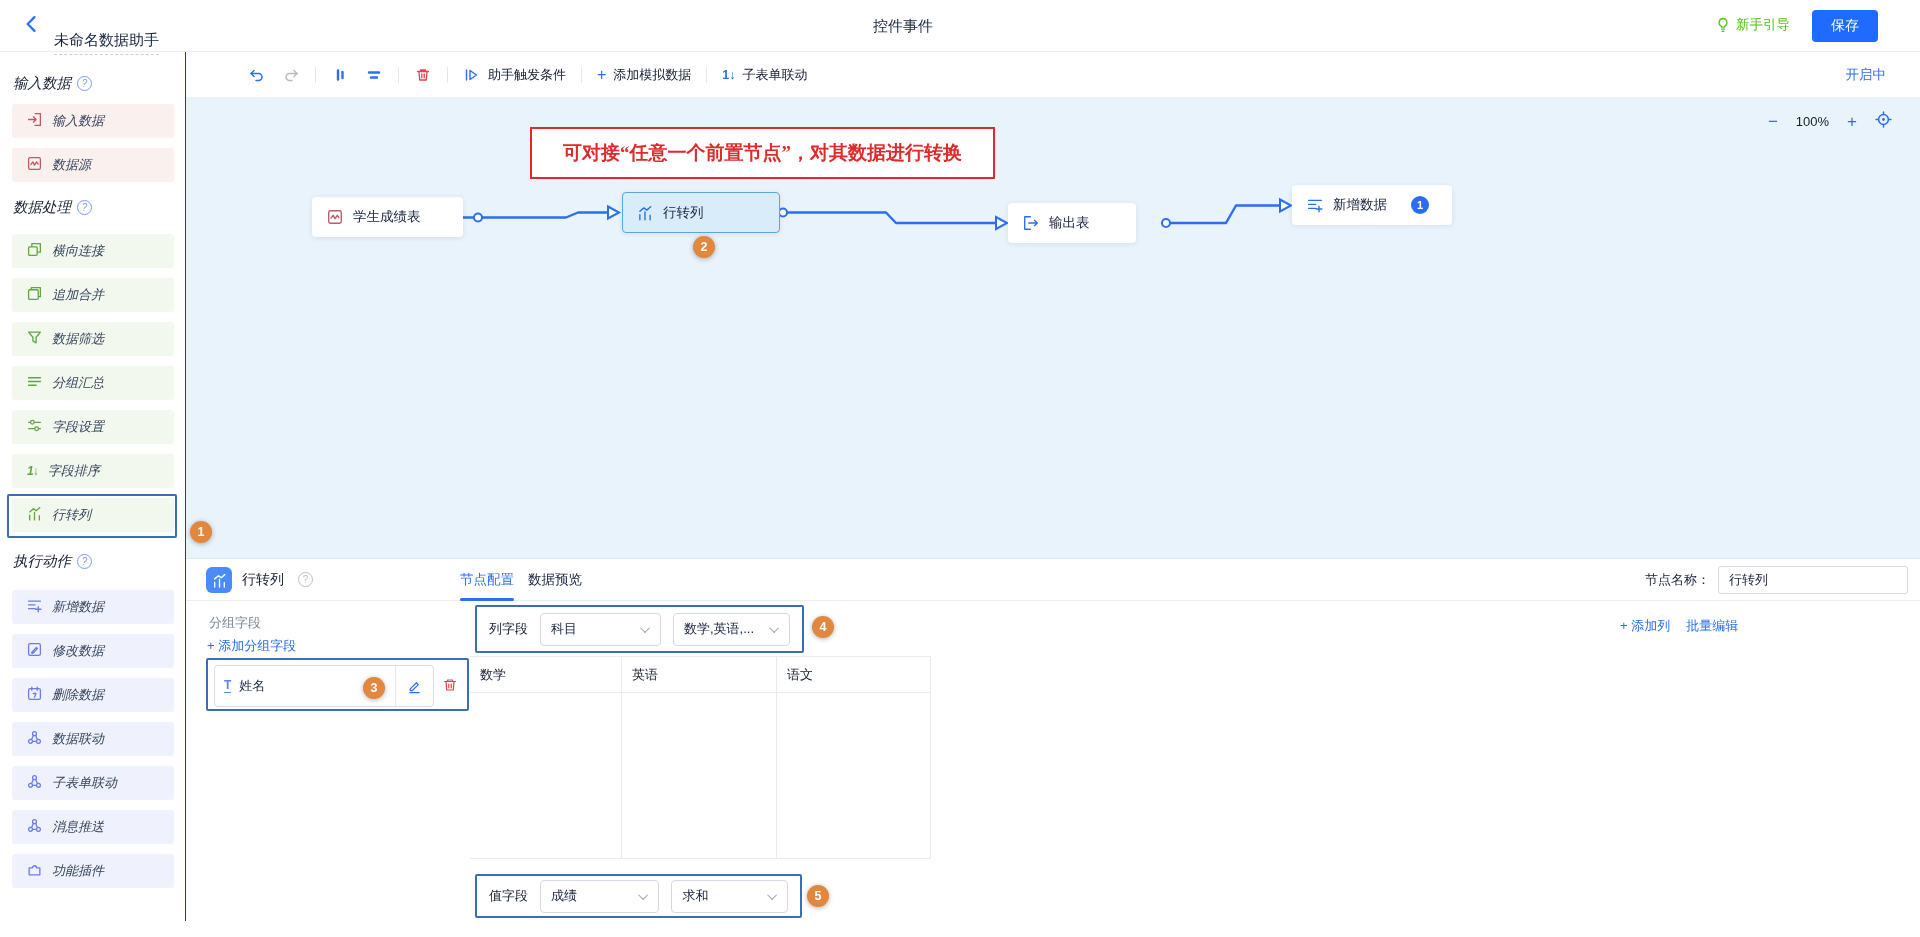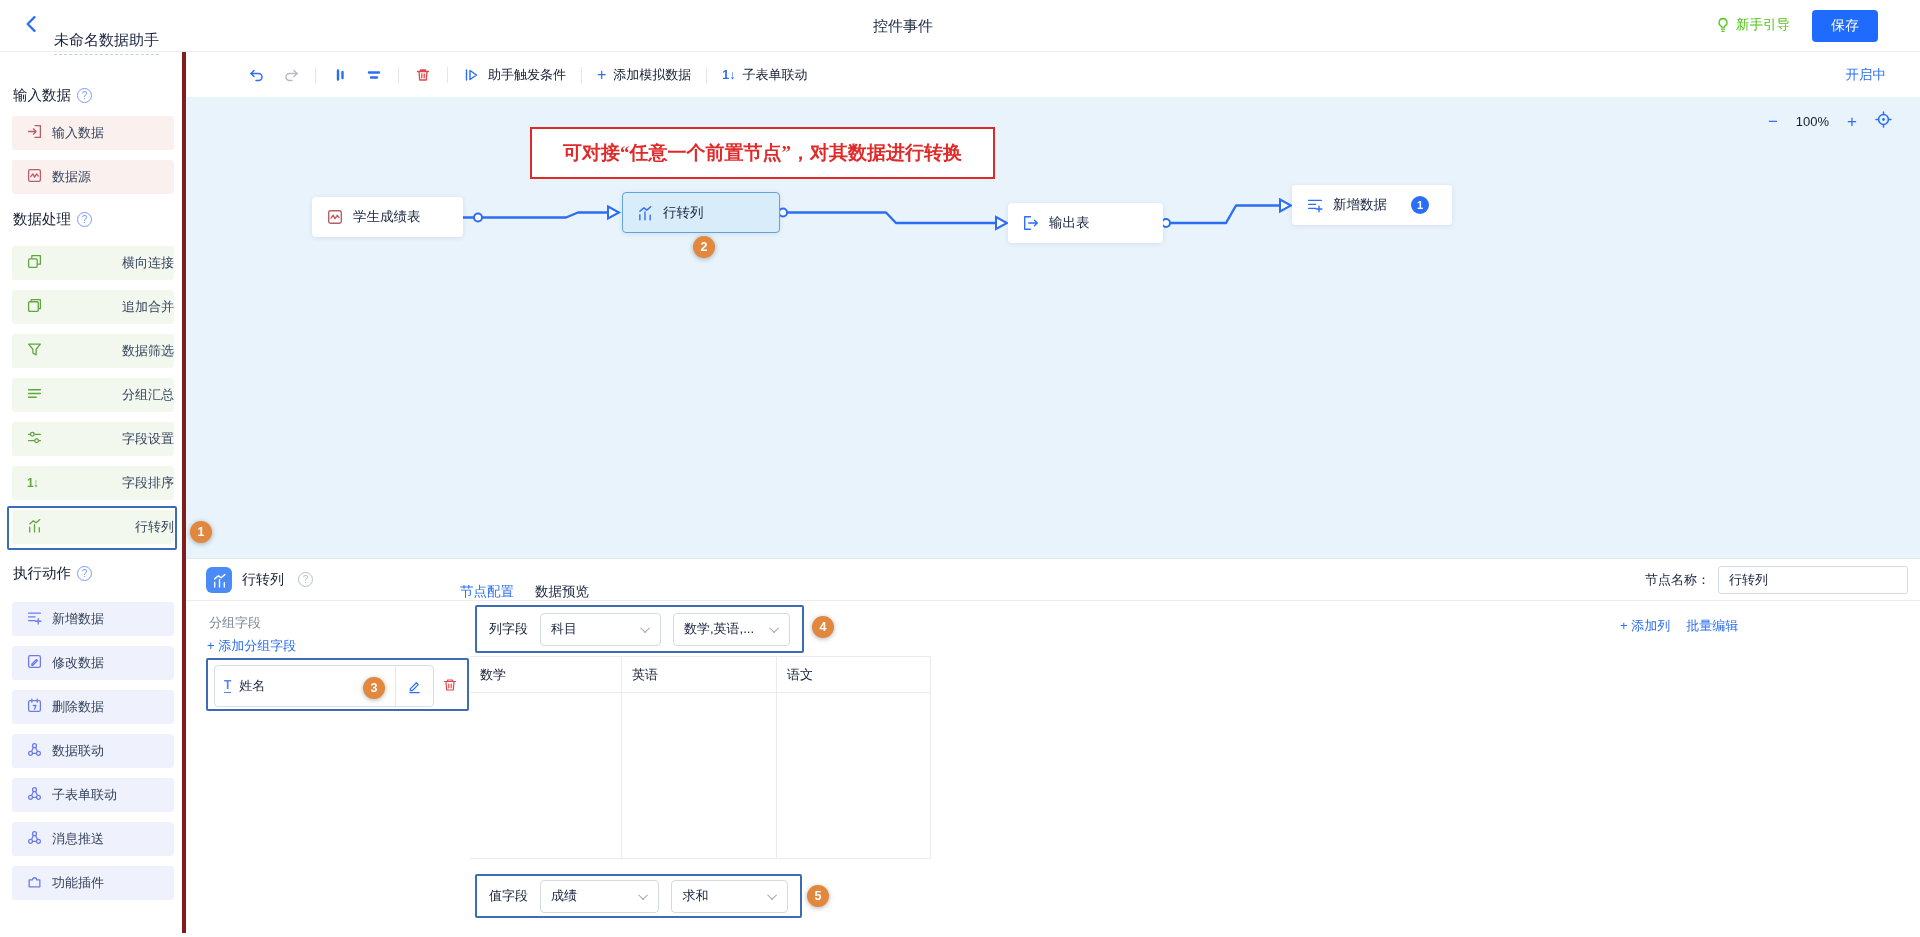--- a/index.html
+++ b/index.html
@@ -10,27 +10,27 @@
   .topbar { position:absolute; left:0; top:0; width:1920px; height:52px; background:#fff; border-bottom:1px solid #ebedf1; z-index:30; }
   .back-btn { position:absolute; left:22px; top:14px; width:24px; height:24px; color:#2b6ef3; cursor:pointer; }
   .back-btn svg { width:20px; height:20px; }
   .app-title { position:absolute; left:54px; top:15px; font-size:15px; color:#17233d; padding-bottom:4px; border-bottom:1px dashed #c8cdd8;margin-top:16px; }
   .page-title { position:absolute; left:903px; top:17px; transform:translateX(-50%); font-size:15px; color:#17233d; }
   .guide { position:absolute; right:130px; top:16px; display:flex; align-items:center; gap:5px; color:#52c41a; font-size:13.5px; cursor:pointer; }
   .guide svg { width:16px; height:16px; }
   .save-btn { position:absolute; right:42px; top:10px; width:66px; height:32px; background:#1f6bff; color:#fff; font-size:14px; border:none; border-radius:4px; display:flex; align-items:center; justify-content:center; cursor:pointer; }
 
   
-  .sidebar { position:absolute; left:0; top:48px; width:186px; height:885px; background:#fff; border-right:4px solid #7f1d1d; z-index:20; }
+  .sidebar { position:absolute; left:0; top:36px; width:186px; height:885px; background:#fff; border-right:1px solid #7f1d1d; z-index:20;font-style:italic; }
   .sec-h { position:absolute; left:13px; display:flex; align-items:center; gap:6px; font-size:14.5px; color:#141e31; font-weight:500; }
   .help-c { width:15px; height:15px; border:1px solid #7d9bf5; color:#7d9bf5; border-radius:50%; font-size:10px; display:inline-flex; align-items:center; justify-content:center; font-weight:400; }
   .s-item { position:absolute; left:12px; width:162px; height:34px; border-radius:3px; display:flex; align-items:center; gap:10px; padding-left:15px; font-size:13px; color:#36435c; cursor:pointer; }
   .s-item svg { width:15px; height:15px; flex:0 0 auto; }
   .it-pink { background:#faf0ee; } .it-pink .ic { color:#b85c66; }
-  .it-green { background:#f3f8ef;justify-content:space-between; } .it-green .ic { color:#61a53e; }
+  .it-green { background:#f3f8ef; } .it-green .ic { color:#61a53e; }
   .it-blue { background:#eff2fc; } .it-blue .ic { color:#6c7ce6; }
   .glyph-ic { font-size:12px; font-weight:700; letter-spacing:-1px; }
   .hl-box { position:absolute; left:7px; top:458px; width:170px; height:44px; border:2px solid #3a6db3; border-radius:2px; pointer-events:none; }
 
   
   .step-badge { position:absolute; width:22px; height:22px; border-radius:50%; background:#e2873e; color:#fff; font-size:12.5px; font-weight:700; display:flex; align-items:center; justify-content:center; box-shadow:0 1px 5px rgba(0,0,0,.3); z-index:40; }
 
   
   .cv-toolbar { position:absolute; left:186px; top:52px; width:1734px; height:45px; background:#fff; display:flex; align-items:center; padding-left:62px; z-index:10; }
   .tb-ic { width:18px; height:18px; display:flex; align-items:center; justify-content:center; cursor:pointer; }
@@ -55,21 +55,21 @@
   .node-badge { width:18px; height:18px; border-radius:50%; background:#2b6ef3; color:#fff; font-size:11px; font-weight:700; display:flex; align-items:center; justify-content:center; margin-left:14px; }
   .wires { position:absolute; left:0; top:0; width:100%; height:100%; pointer-events:none; }
 
   
   .panel { position:absolute; left:186px; top:558px; width:1734px; height:379px; background:#fff; border-top:1px solid #e4e7ec; z-index:10; }
   .p-head { position:absolute; left:0; top:0; width:100%; height:42px; border-bottom:1px solid #ececf0; }
   .p-ic { position:absolute; left:20px; top:8px; width:26px; height:26px; background:#4a8bf7; border-radius:6px; display:flex; align-items:center; justify-content:center; }
   .p-ic svg { width:15px; height:15px; color:#fff; }
   .p-title { position:absolute; left:56px; top:12px; font-size:14px; font-weight:500; color:#141e31; }
   .p-help { position:absolute; left:112px; top:13px; border-color:#b9c0cc; color:#b9c0cc; }
-  .tabs { position:absolute; left:274px; top:12px; height:44px; display:flex; gap:21px; }
+  .tabs { position:absolute; left:274px; top:0; height:44px; display:flex; gap:14px; }
   .tab { height:42px; line-height:42px; font-size:13.5px; color:#17233d; cursor:pointer; position:relative; }
   .tab.active { color:#2b6ef3; }
   .tab.active::after { content:""; position:absolute; left:50%; transform:translateX(-50%); bottom:0; width:54px; height:3px; border-radius:2px; background:#2b6ef3; }
   .name-wrap { position:absolute; right:12px; top:7px; display:flex; align-items:center; gap:8px; }
   .name-wrap label { font-size:13px; color:#17233d; }
   .name-input { width:190px; height:28px; border:1px solid #d5d9e2; border-radius:3px; padding:0 10px; font-size:13px; color:#17233d; font-family:inherit; }
 
   .pane-left { position:absolute; left:4px; top:42px; width:284px; bottom:0; border-right:1px solid #ececf0; background:#fff; }
   .grp-title { position:absolute; left:19px; top:13px; font-size:13px; color:#7c8796; }
   .add-link { position:absolute; left:17px; top:36px; font-size:13px; color:#2b6ef3; cursor:pointer; }
@@ -347,21 +347,21 @@
       </svg>
     <span>学生成绩表</span>
   </div>
   <div class="node selected" style="left:436px; top:95px; width:158px;">
     <svg style="color:#2b6ef3" viewBox="0 0 14 14" fill="none" stroke="currentColor" stroke-width="1.2" stroke-linecap="round" stroke-linejoin="round">
         <path d="M2.5 13V8.5M7 13V6M11.5 13V9"></path>
         <path d="M2.5 5.5L6 2.5l2.5 2L12 1.5"></path>
       </svg>
     <span>行转列</span>
   </div>
-  <div class="node" style="left:822px; top:106px; width:155px;">
+  <div class="node" style="left:822px; top:106px; width:128px;">
     <svg style="color:#2b6ef3" viewBox="0 0 14 14" fill="none" stroke="currentColor" stroke-width="1.2" stroke-linecap="round" stroke-linejoin="round">
         <path d="M6.5 1.5h-5v11h5"></path>
         <path d="M5 7h7.5M10 4.5L12.5 7 10 9.5"></path>
       </svg>
     <span>输出表</span>
   </div>
   <div class="node" style="left:1106px; top:88px; width:160px;">
     <svg style="color:#2b6ef3" viewBox="0 0 14 14" fill="none" stroke="currentColor" stroke-width="1.2" stroke-linecap="round">
         <path d="M1.5 3h11M1.5 6.5h6M1.5 10h6"></path>
         <path d="M10.5 8v5M8 10.5h5"></path>

